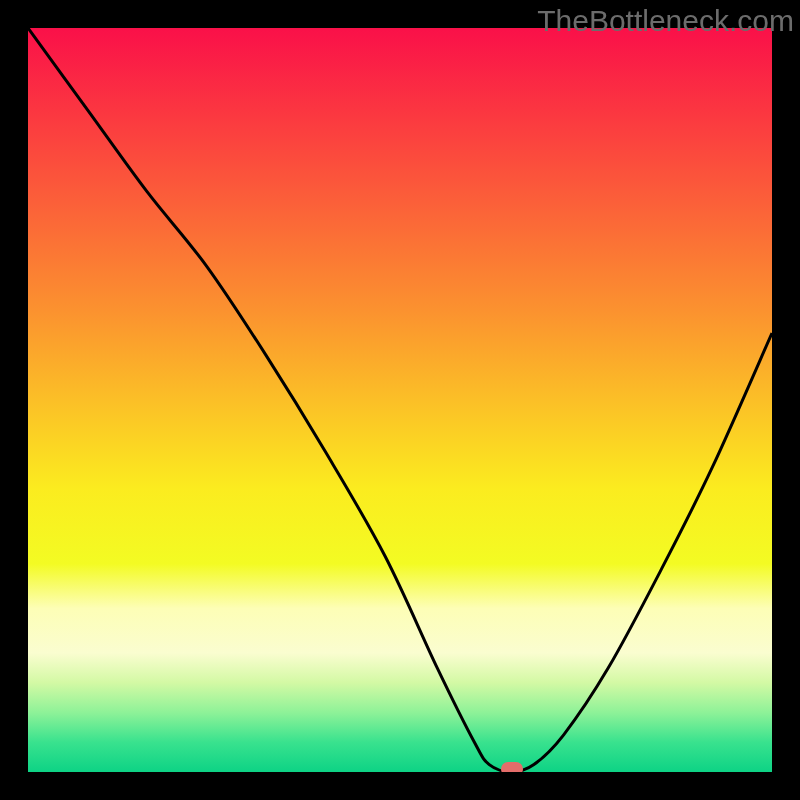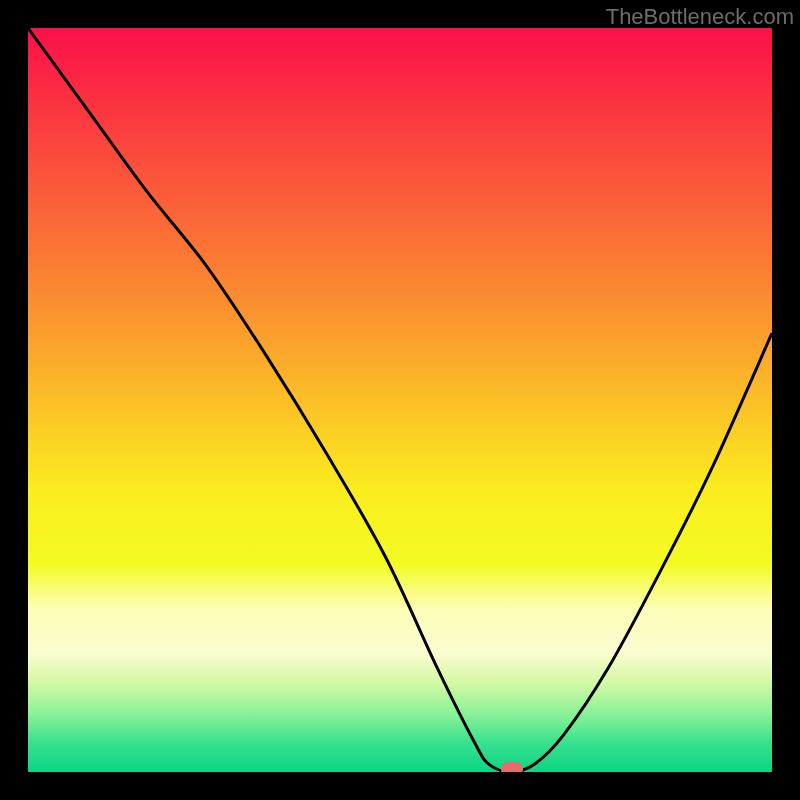--- a/index.html
+++ b/index.html
@@ -1,18 +1,18 @@
 <!DOCTYPE html>
 <html><head>
 <meta charset="utf-8">
 <style>
   * { margin: 0; padding: 0; box-sizing: border-box; }
   body { width: 800px; height: 800px; overflow: hidden; background: #000; font-family: Arial, sans-serif; }
   .container { position: relative; width: 800px; height: 800px; }
-  .watermark { position: absolute; top: 4px; right: 6px; color: #6c6c6c; font-size: 22px; font-weight: 500; z-index: 3; }
+  .watermark { position: absolute; top: 4px; right: 6px; color: #6c6c6c; font-size: 30px; font-weight: 500; z-index: 3; }
   .plot-area { position: absolute; left: 28px; top: 28px; width: 744px; height: 744px; overflow: hidden; }
   .gradient { position: absolute; inset: 0; }
   .curve { position: absolute; inset: 0; z-index: 2; }
   .marker { position: absolute; width: 22px; height: 14px; background: #e46d6a; border-radius: 7px; transform: translate(-50%, -50%); z-index: 2; }
 </style>
 </head>
 <body>
 
 <div class="container">
   <div class="watermark">TheBottleneck.com</div>

